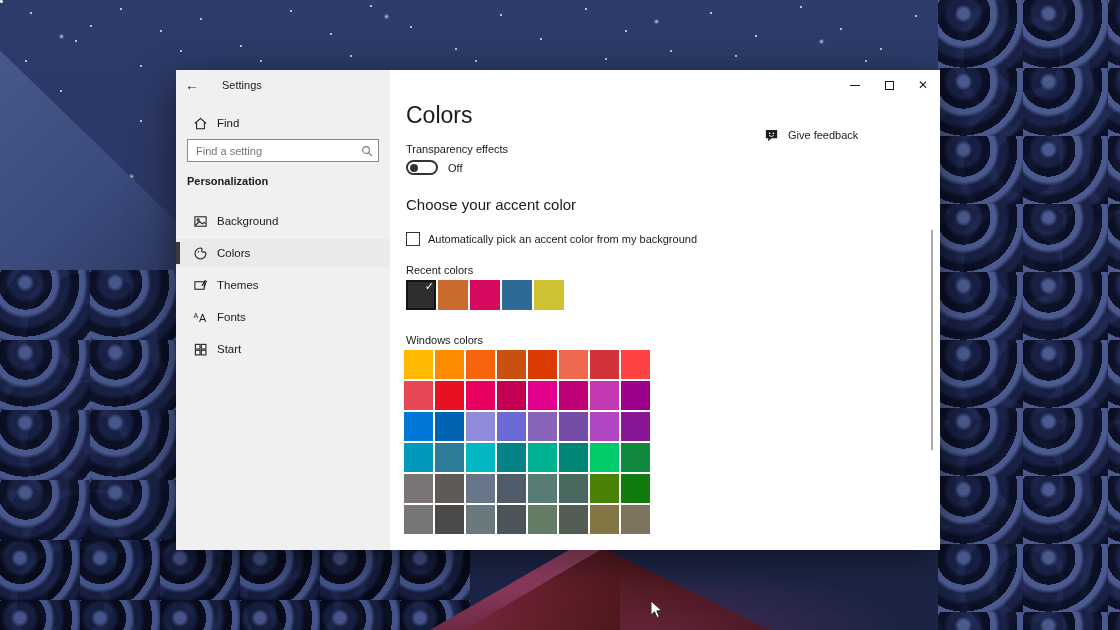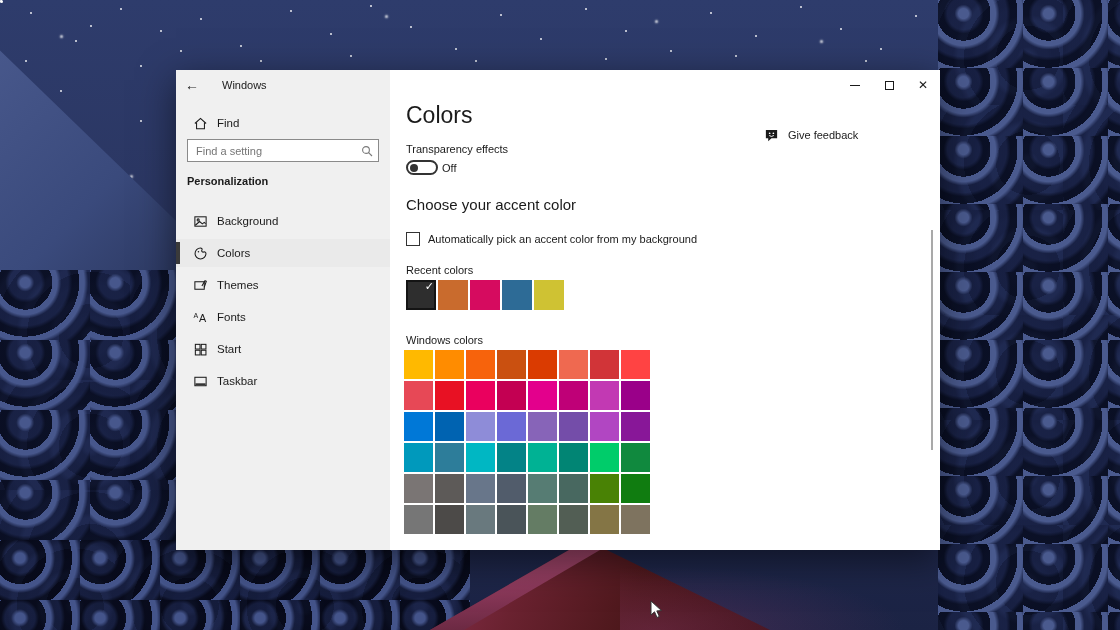--- a/index.html
+++ b/index.html
@@ -88,21 +88,21 @@
   .icn { width:16px; height:16px; display:inline-flex; align-items:center; justify-content:center; }
   .icn svg { width:15px; height:15px; }
 
   
   .main { position:absolute; left:214px; top:0; width:550px; height:480px; }
   .page-title { position:absolute; left:16px; top:32px; font-size:23px; font-weight:400; color:#1a1a1a; }
   .transp-label { position:absolute; left:16px; top:73px; font-size:11px; color:#1a1a1a; }
   .toggle-row { position:absolute; left:16px; top:90px; display:flex; align-items:center; }
   .toggle { width:32px; height:15px; border:2px solid #333; border-radius:8px; position:relative; background:#fff; }
   .toggle .knob { position:absolute; left:2px; top:1.5px; width:8px; height:8px; border-radius:50%; background:#333; }
-  .toggle-state { margin-left:4px; font-size:11px; color:#1a1a1a; }
+  .toggle-state { margin-left:10px; font-size:11px; color:#1a1a1a; }
   .accent-title { position:absolute; left:16px; top:126px; font-size:15px; color:#1a1a1a; }
   .auto-row { position:absolute; left:16px; top:162px; display:flex; align-items:center; }
   .checkbox { width:14px; height:14px; border:1px solid #333; background:#fff; }
   .auto-row .lbl { margin-left:8px; font-size:11px; color:#1a1a1a; }
   .recent-label { position:absolute; left:16px; top:194px; font-size:11px; color:#1a1a1a; }
   .recent-row { position:absolute; left:16px; top:210px; display:flex; gap:2px; }
   .swatch { width:30px; height:30px; position:relative; }
   .swatch.selected { outline:2px solid #141414; outline-offset:-2px; }
   .swatch .check { position:absolute; top:0px; right:2px; color:#fff; font-size:11px; line-height:13px; }
   .windows-label { position:absolute; left:16px; top:264px; font-size:11px; color:#1a1a1a; }
@@ -131,21 +131,21 @@
     <div class="roof-highlight"></div>
     <div class="glow-bottom"></div>
   </div>
 
   <div class="win">
 
     <div class="sidebar"></div>
 
     <div class="titlebar-left">
       <div class="back-btn">←</div>
-      <span class="win-title">Windows</span>
+      <span class="win-title">Settings</span>
     </div>
 
     <div class="win-controls">
       <div class="ctrl ctrl-min">
           <i></i>
         </div>
       <div class="ctrl ctrl-max">
           <i></i>
         </div>
       <div class="ctrl ctrl-close">✕</div>
@@ -219,30 +219,20 @@
           <div class="accent-bar"></div>
           <span class="icn">
             <svg viewBox="0 0 16 16" fill="none" stroke="#1a1a1a" stroke-width="1.1">
               <rect x="2.5" y="2.5" width="5" height="5"></rect>
               <rect x="8.8" y="2.5" width="5" height="5"></rect>
               <rect x="2.5" y="8.8" width="5" height="5"></rect>
               <rect x="8.8" y="8.8" width="5" height="5"></rect>
             </svg>
           </span>
           <span class="lbl">Start</span>
-        </div>
-        <div class="nav-item">
-          <div class="accent-bar"></div>
-          <span class="icn">
-            <svg viewBox="0 0 16 16" fill="none" stroke="#1a1a1a" stroke-width="1.1">
-              <rect x="2" y="3.5" width="12" height="9"></rect>
-              <path d="M2.6 10.8 h10.8" stroke-width="1.6"></path>
-            </svg>
-          </span>
-          <span class="lbl">Taskbar</span>
         </div>
       </div>
 
     <div class="main">
       <div class="page-title">Colors</div>
 
       <div class="transp-label">Transparency effects</div>
       <div class="toggle-row">
         <div class="toggle">
           <div class="knob"></div>

